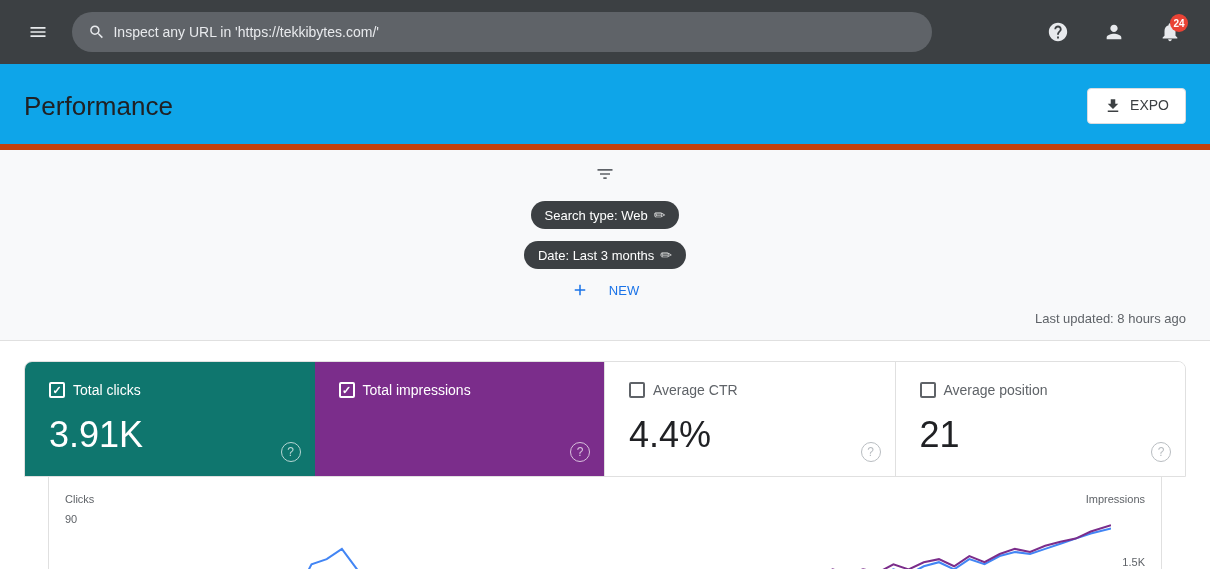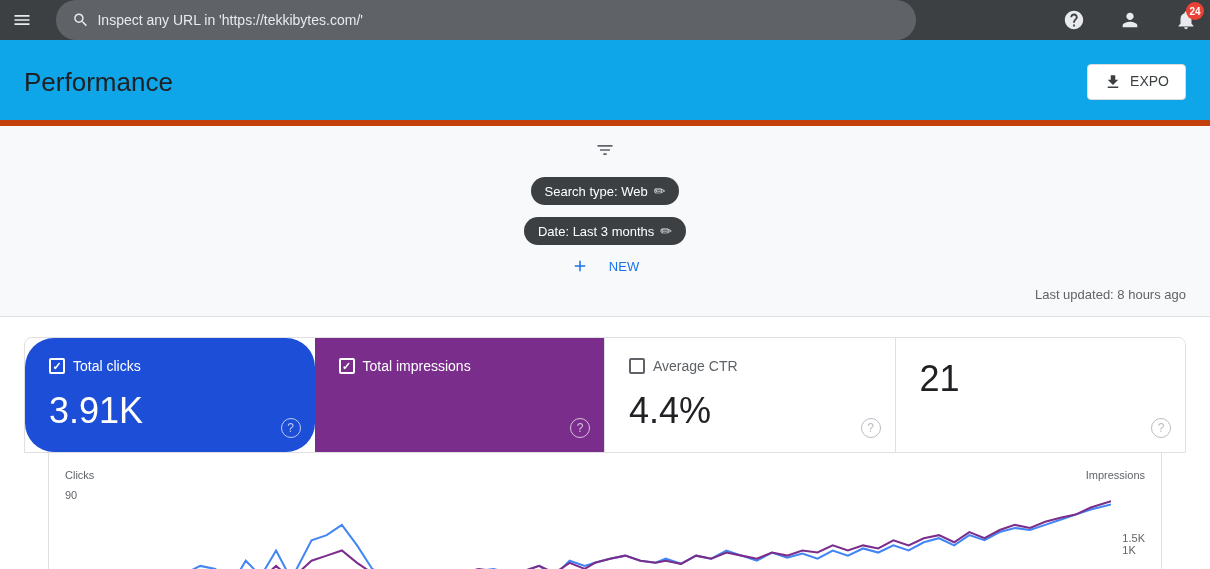--- a/index.html
+++ b/index.html
@@ -1,24 +1,24 @@
 <!DOCTYPE html>
 <html><head>
   <meta charset="utf-8">
   <style>
     * { margin: 0; padding: 0; box-sizing: border-box; }
     body { font-family: Arial, sans-serif; background: #fff; width: 1210px; overflow-x: hidden; }
 
     
     .top-nav {
       background: #3c4043;
-      height: 40px;
-      display: flex;
-      align-items: center;
-      padding: 0 4px;
+      height: 64px;
+      display: flex;
+      align-items: center;
+      padding: 0 20px;
       gap: 16px;
     }
     .menu-icon {
       color: #fff;
       font-size: 20px;
       cursor: pointer;
       width: 36px;
       display: flex;
       align-items: center;
       justify-content: center;
@@ -160,23 +160,22 @@
       border-radius: 8px 8px 0 0;
       overflow: hidden;
     }
     .metric-card {
       flex: 1;
       padding: 20px 24px;
       cursor: pointer;
       position: relative;
     }
     .metric-card.active-blue {
-      background: #1d4ed8;
-      color: #fff;
-      border-radius: 29px;
+      background: #0f766e;
+      color: #fff;
     }
     .metric-card.active-purple {
       background: #7b2d8b;
       color: #fff;
     }
     .metric-card.inactive {
       background: #fff;
       border-left: 1px solid #e0e0e0;
     }
     .metric-card-header {
@@ -365,20 +364,24 @@
     <div class="metric-card inactive">
       <div class="metric-card-header">
         <div class="metric-checkbox" style="border-color:#5f6368;"></div>
         <span class="metric-label">Average CTR</span>
       </div>
       <div class="metric-value">4.4%</div>
       <div class="metric-help">?</div>
     </div>
 
     <div class="metric-card inactive">
+      <div class="metric-card-header">
+        <div class="metric-checkbox" style="border-color:#5f6368;"></div>
+        <span class="metric-label">Average position</span>
+      </div>
       <div class="metric-value">21</div>
       <div class="metric-help">?</div>
     </div>
 
   </div>
 
   <div class="chart-area">
     <div class="chart-labels-top">
       <span class="chart-label-left">Clicks</span>
       <span class="chart-label-right">Impressions</span>

